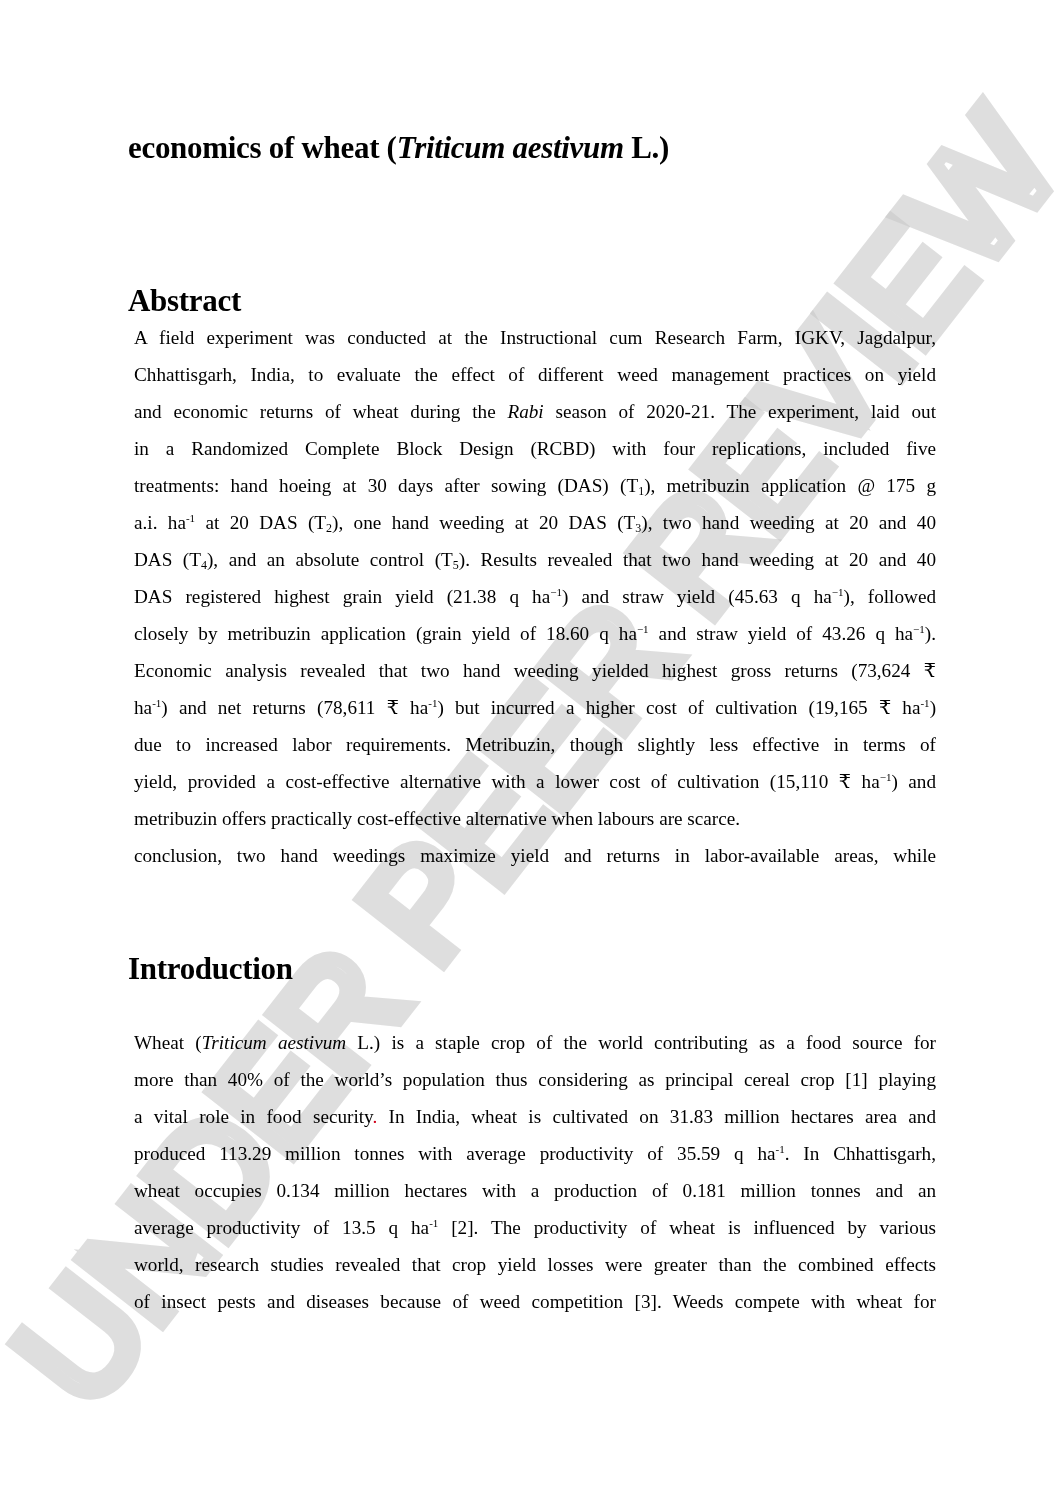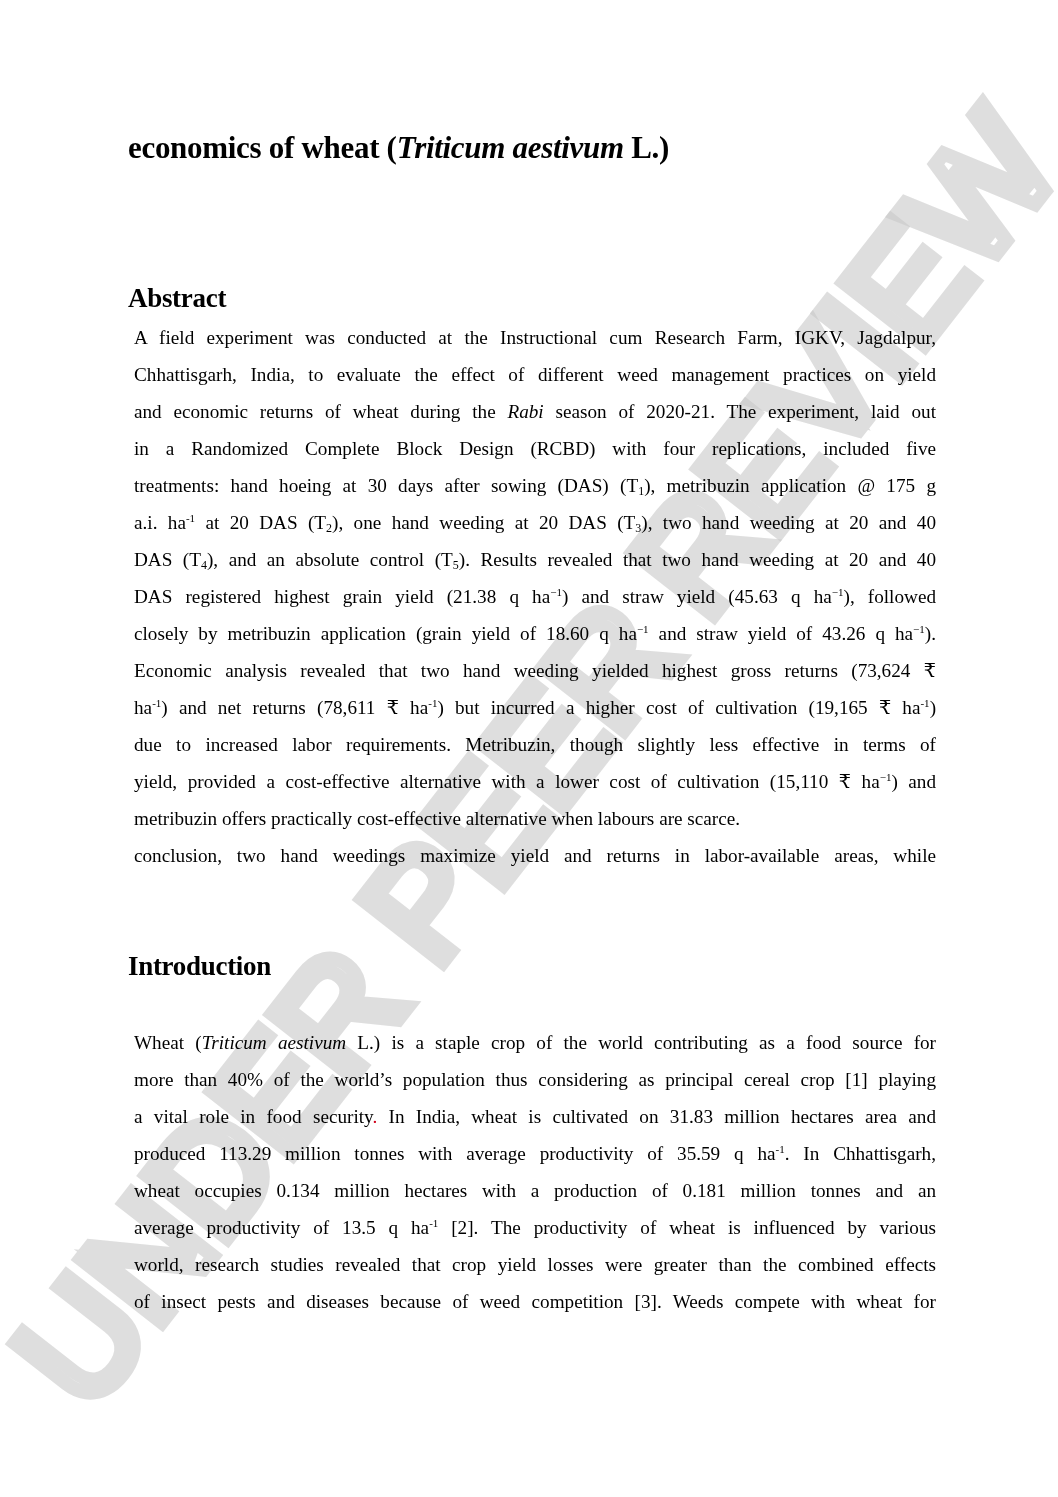--- a/index.html
+++ b/index.html
@@ -10,21 +10,21 @@
       color: #000;
     }
     .title {
       position: absolute; left: 128px; top: 128px; width: 802px;
       font-size: 31px; font-weight: bold; line-height: 39px;
       text-align: justify; text-align-last: left;
       letter-spacing: -0.3px;
     }
     .title .l1 { display: block; text-align: justify; text-align-last: justify; }
     .h2 {
-      position: absolute; left: 128px; font-size: 27px; font-weight: bold;
+      position: absolute; left: 128px; font-size: 31px; font-weight: bold;
       letter-spacing: -0.3px;
     }
     .abstract-h { top: 283px; }
     .intro-h { top: 951px; }
     .para {
       position: absolute; left: 128px; width: 802px;
       font-size: 19.2px; line-height: 37px;
       text-align: justify;
       margin-left: 6px;
     }

